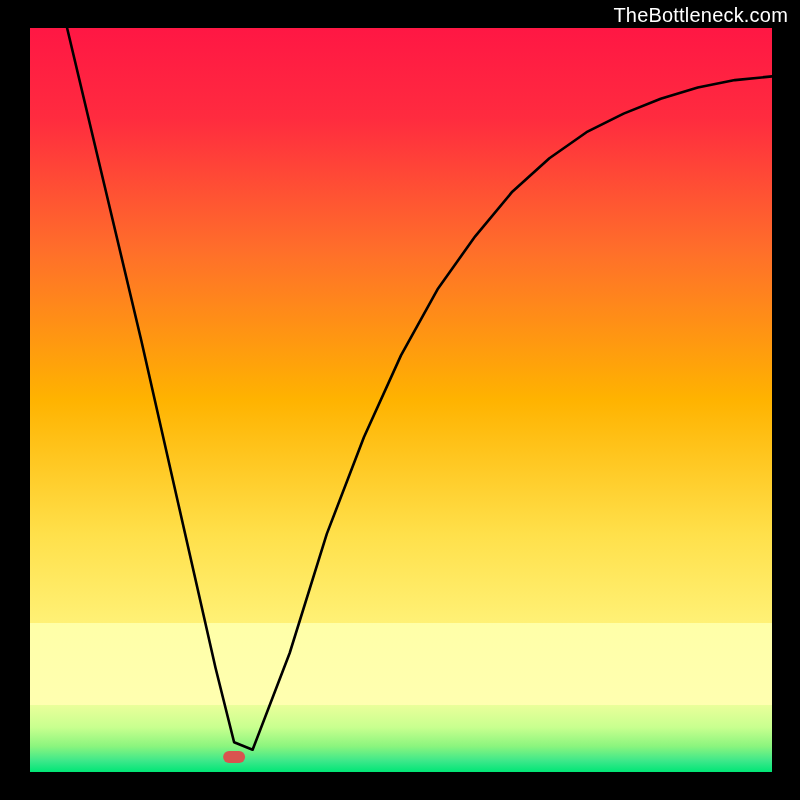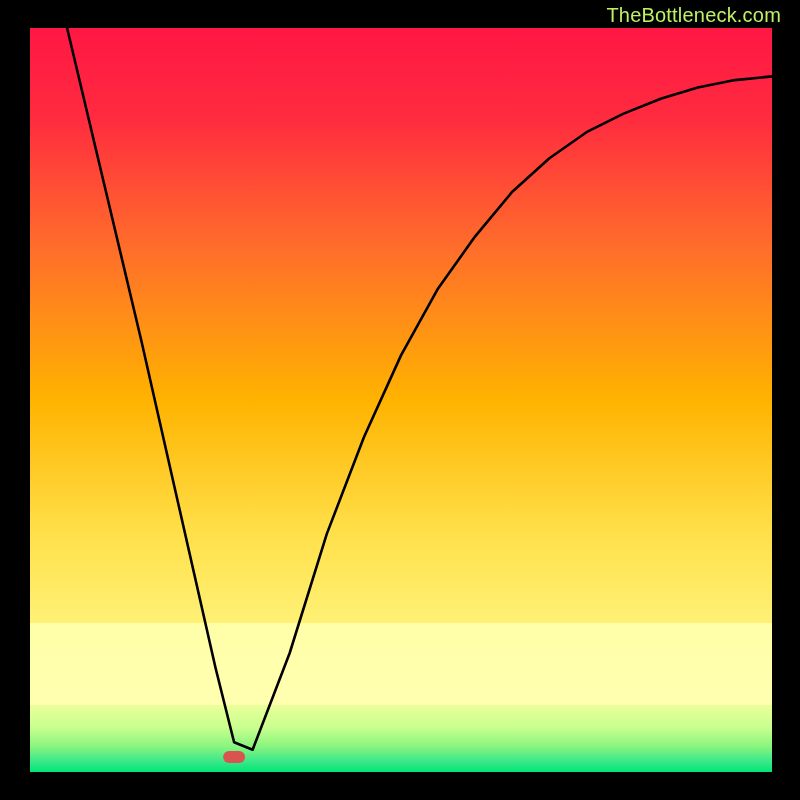--- a/index.html
+++ b/index.html
@@ -13,22 +13,22 @@
   }
   .frame {
     position: relative;
     width: 800px;
     height: 800px;
     background: #000;
   }
   .watermark {
     position: absolute;
     top: 4px;
-    right: 19px;
-    color: #bef264;
+    right: 12px;
+    color: #ffffff;
     font-size: 20px;
     font-weight: 400;
     letter-spacing: 0.2px;
     z-index: 5;
     user-select: none;
   }
   svg {
     position: absolute;
     top: 0;
     left: 0;

